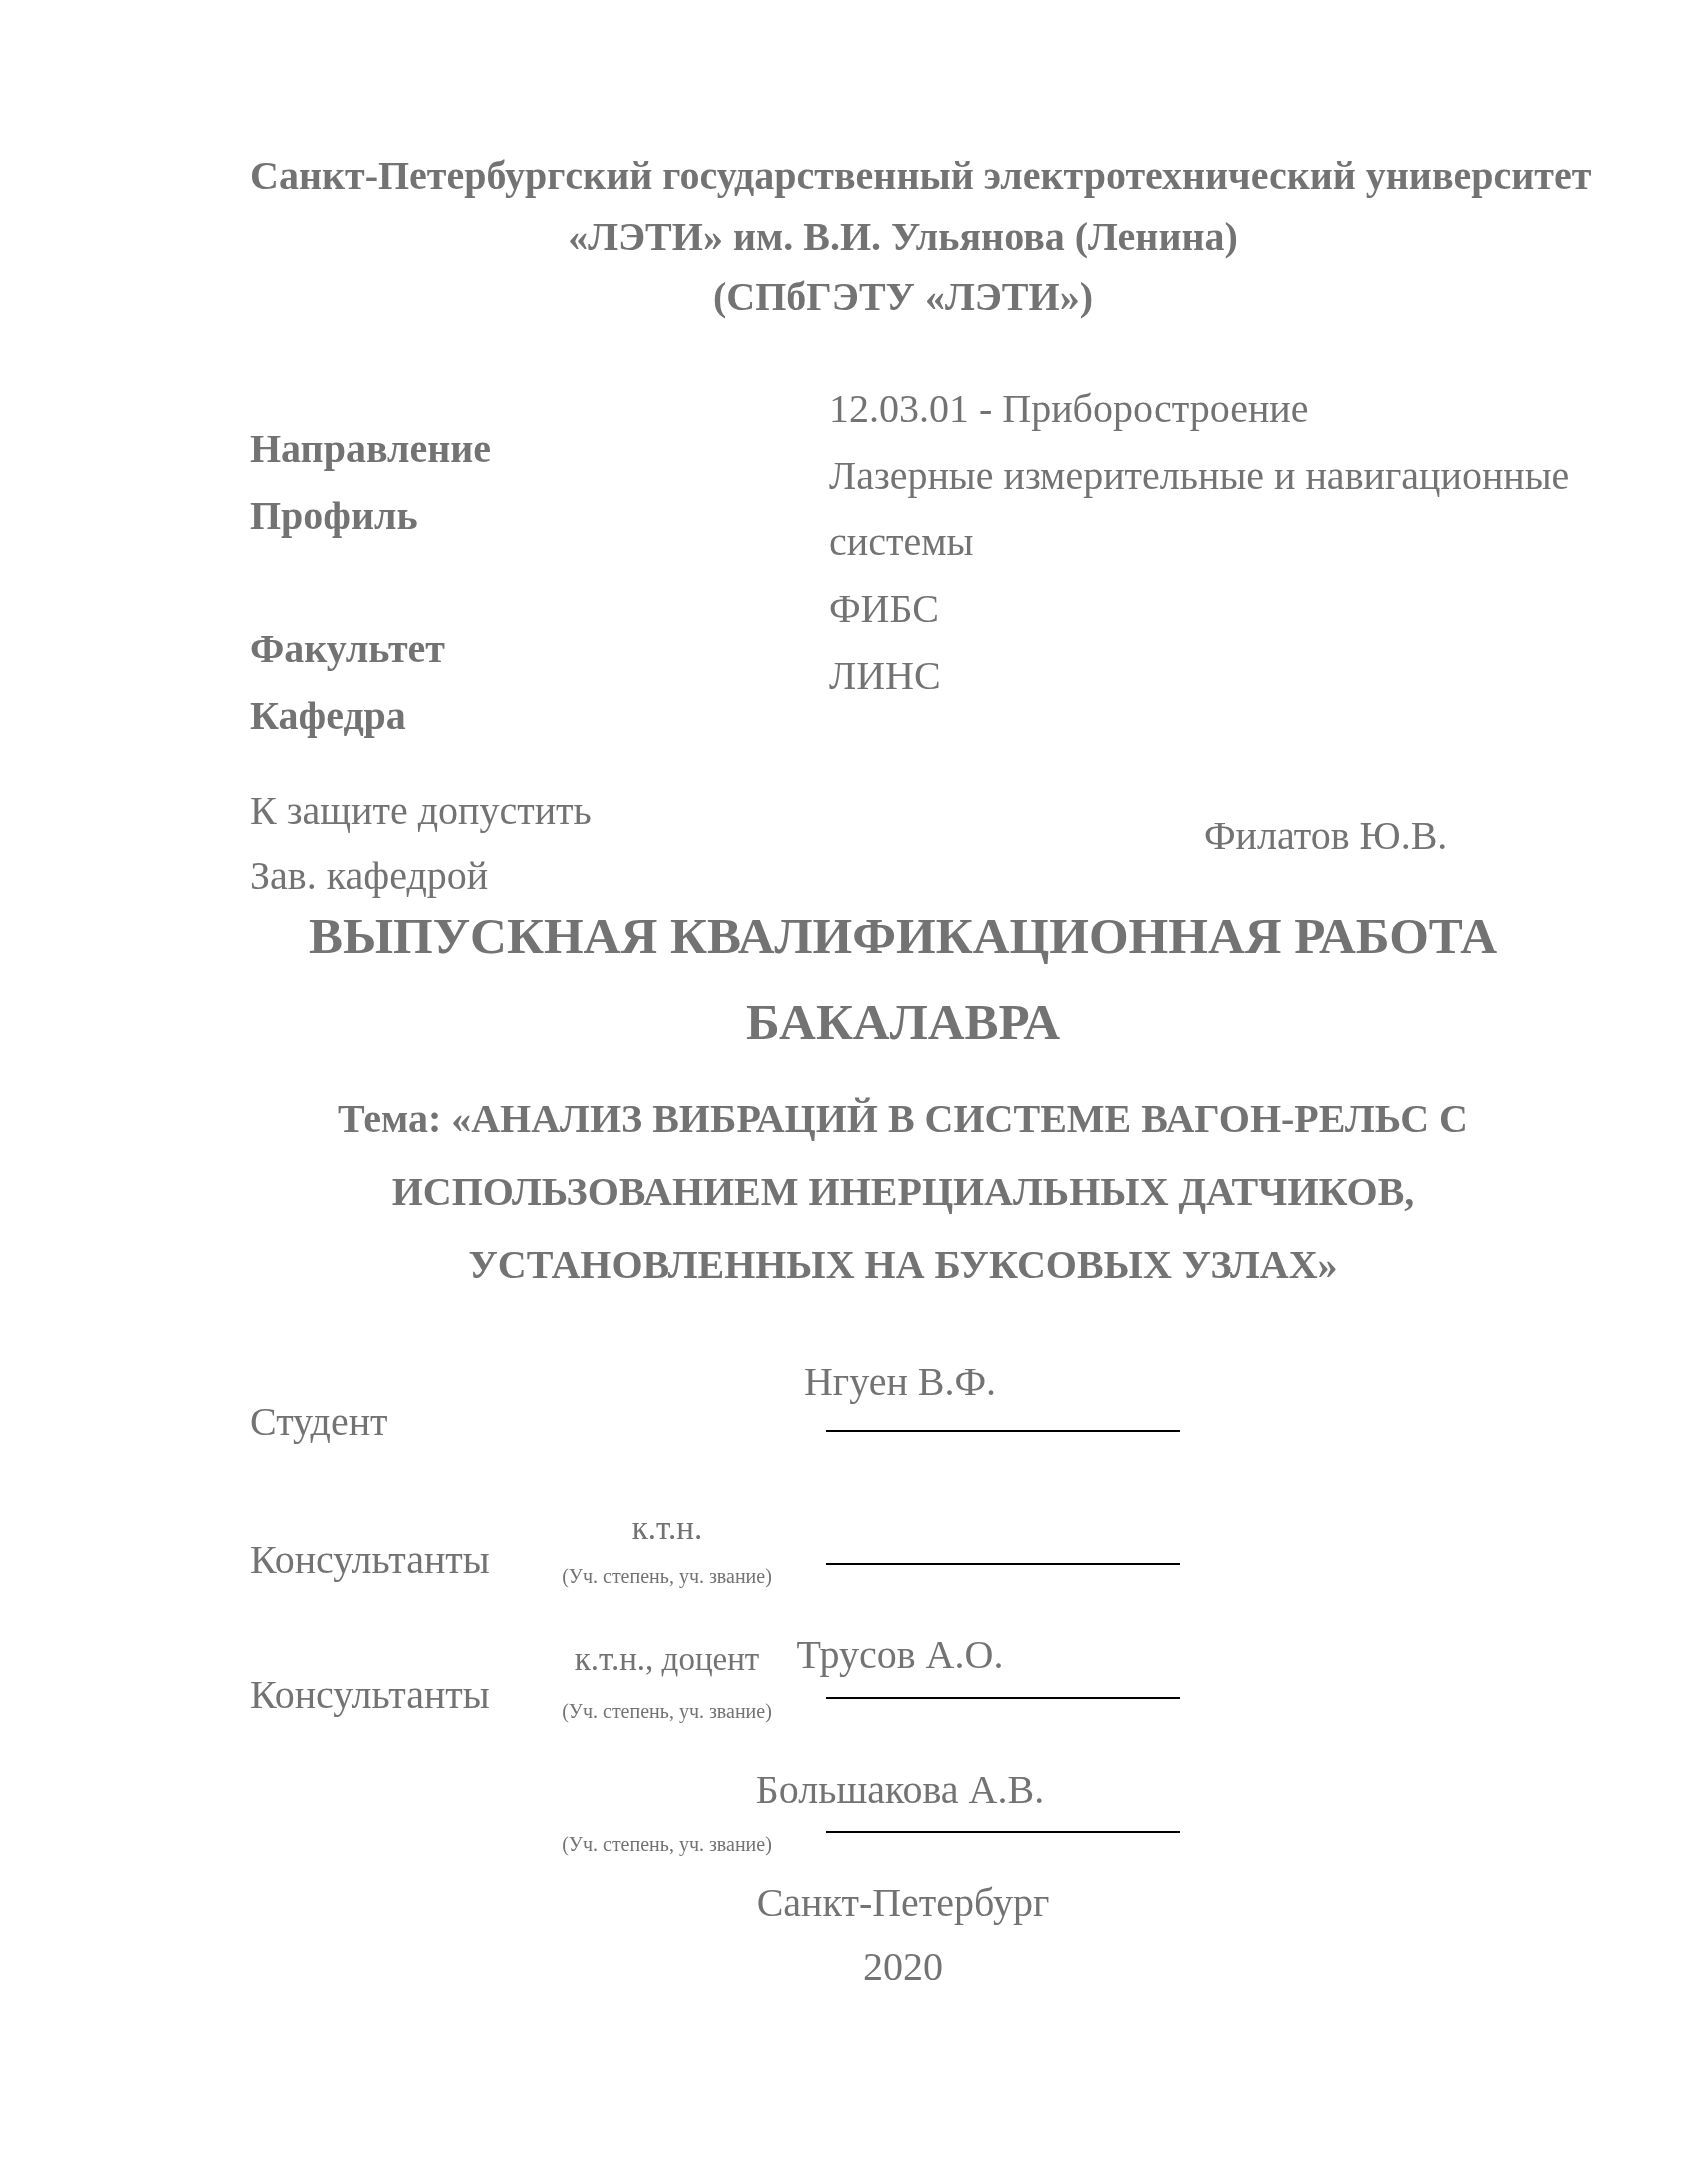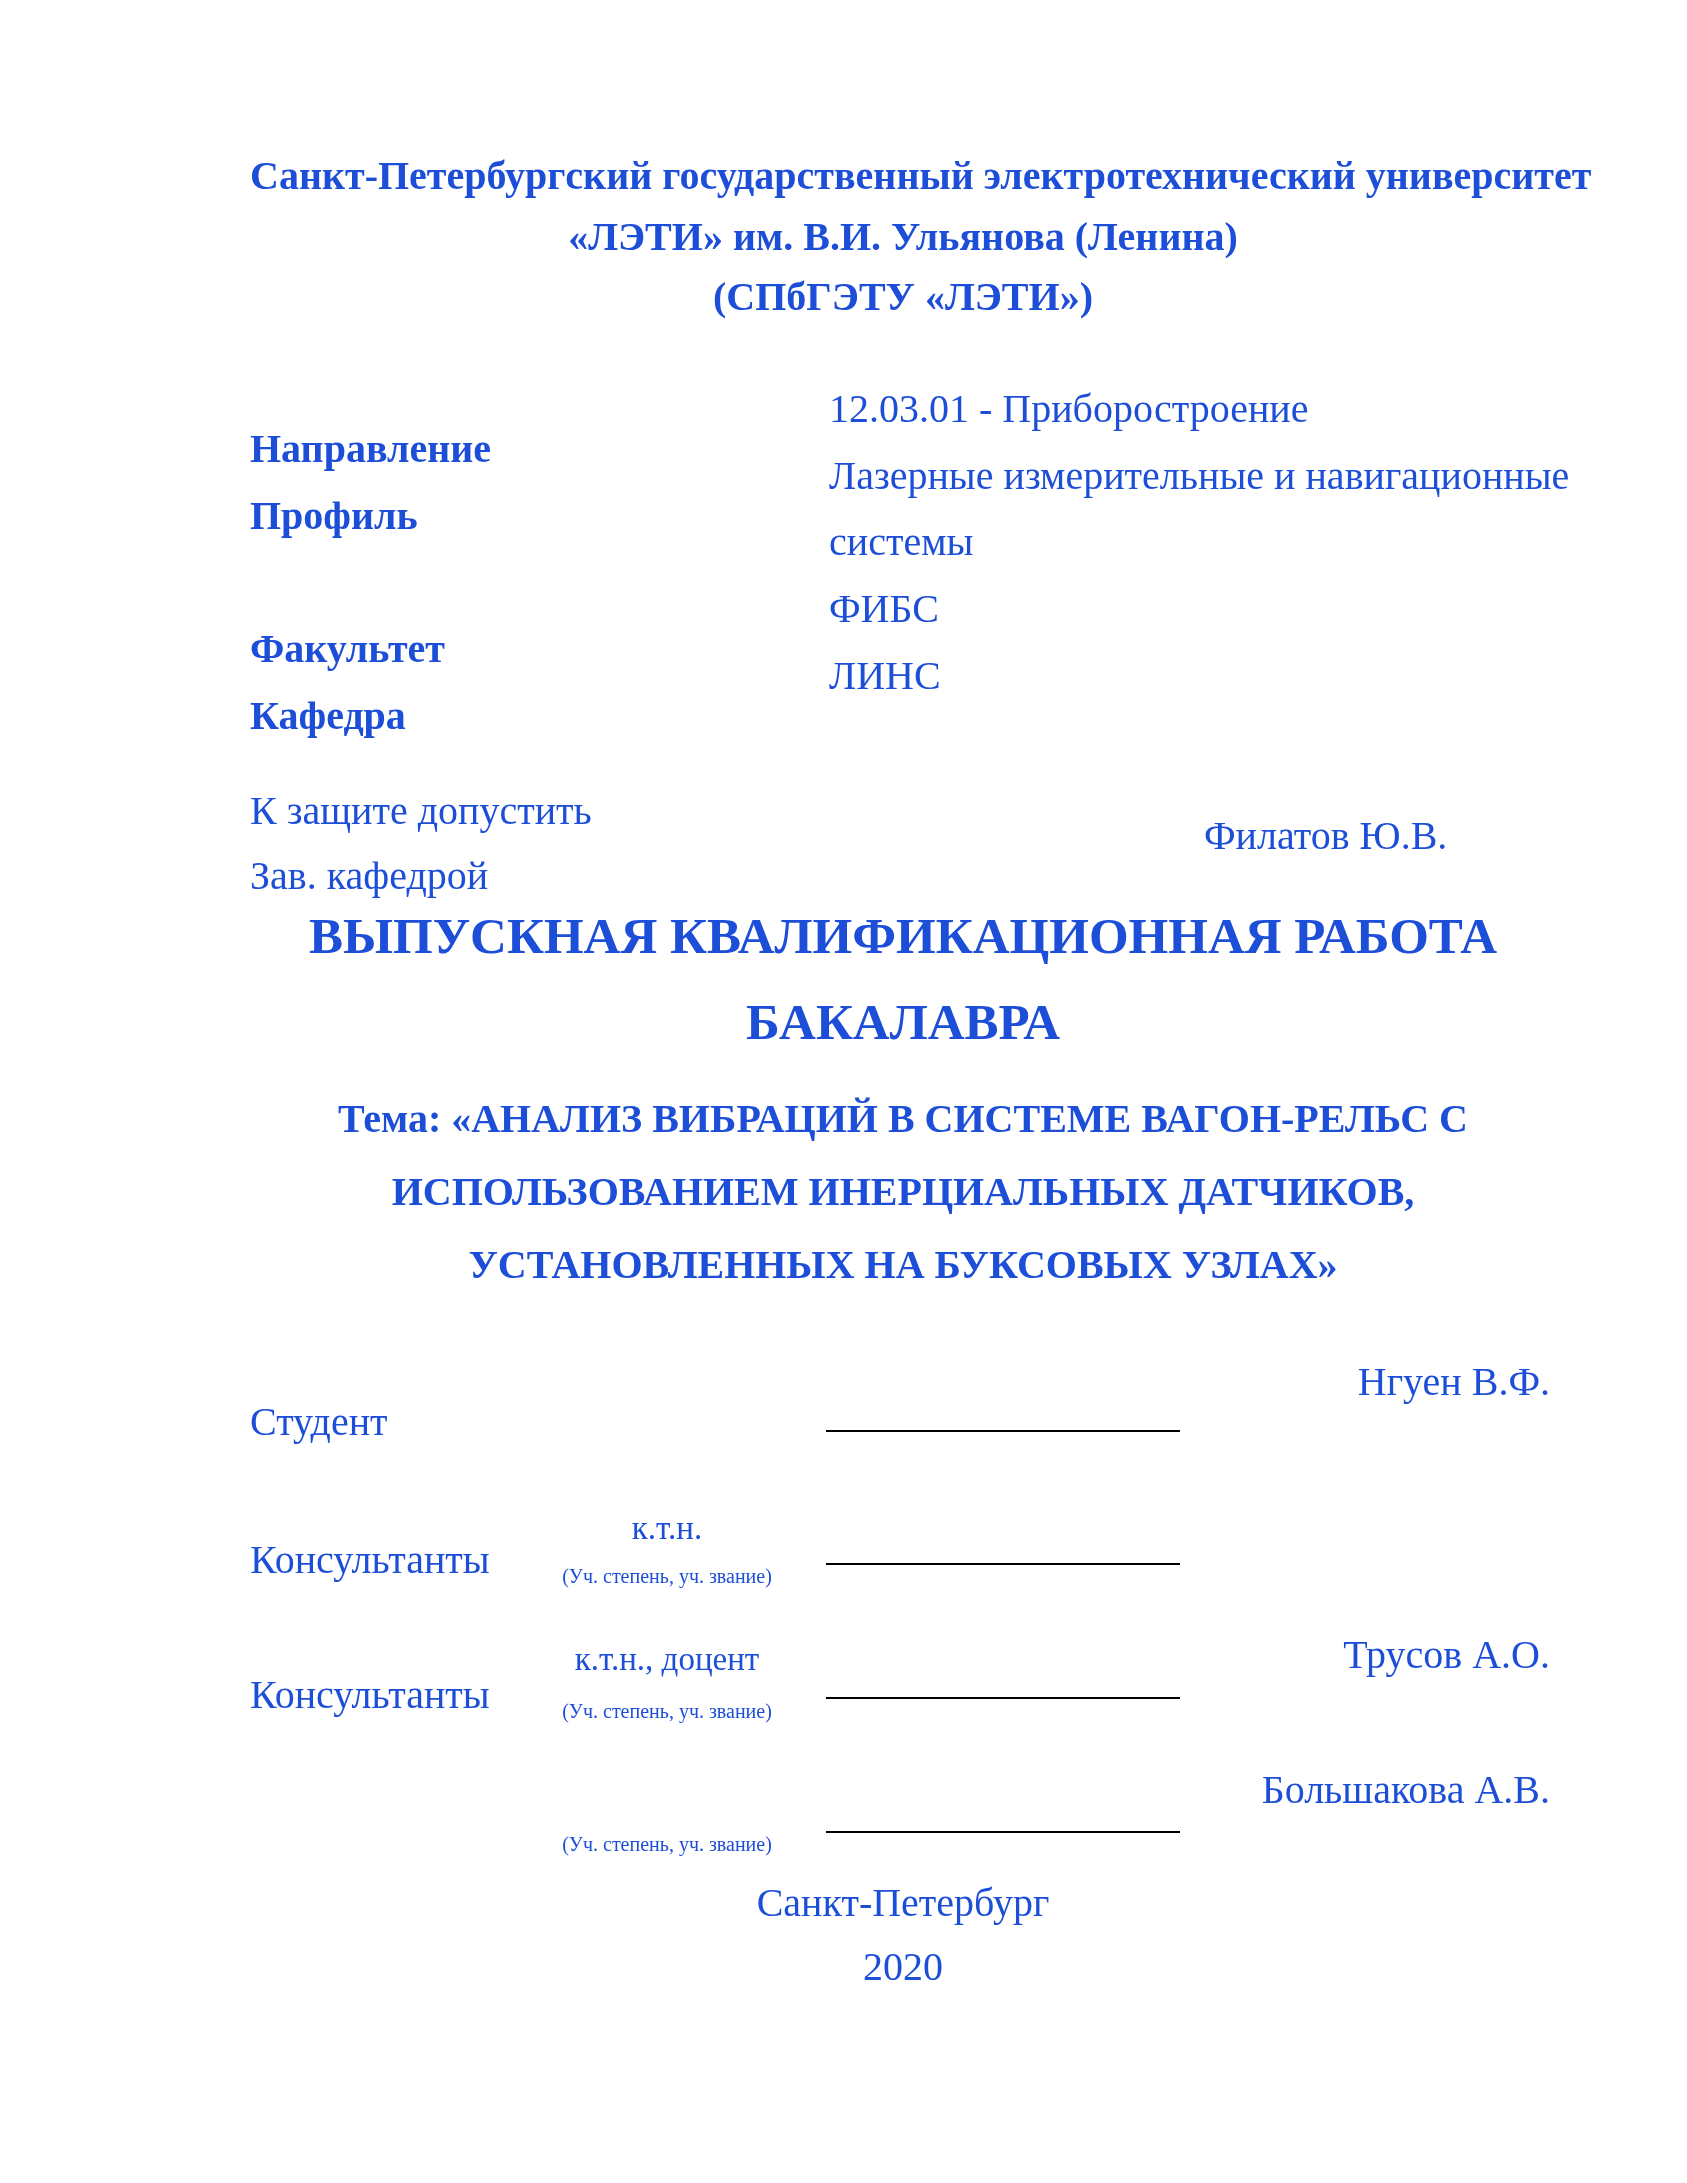--- a/index.html
+++ b/index.html
@@ -1,34 +1,34 @@
 <!DOCTYPE html>
 <html style="font-size:12.7px"><head>
 <meta charset="utf-8">
 <style>
   html, body { margin: 0; padding: 0; background: #ffffff; }
   .page {
     position: relative;
     width: 1621px;
     height: 2183px;
     background: #ffffff;
-    color: #1d4ed8;
+    color: #737373;
     font-family: "Liberation Serif", "DejaVu Serif", serif;
     overflow: hidden;
   }
   .abs { position: absolute; white-space: nowrap; }
   .b { font-weight: bold; }
   .fs50 { font-size: 40px; line-height: 46px; }
   .fs64 { font-size: 51px; line-height: 57px; }
   .fs42 { font-size: 33px; line-height: 38px; }
   .fs30 { font-size: 20px; line-height: 29px; }
   .center-block { left: 250px; width: 1306px; text-align: center; }
   .label-col { left: 250px; margin-top: 40px; }
   .value-col { left: 829px; }
-  .name-col { left: 250px; width: 1300px; text-align: right; }
+  .name-col { left: 250px; width: 1300px; text-align: center; }
   .degree-col { left: 508px; width: 318px; text-align: center; }
   .sig-line {
     position: absolute;
     left: 826px;
     width: 354px;
     height: 0;
     border-top: 2.4px solid #000000;
   }
 </style>
 </head>

